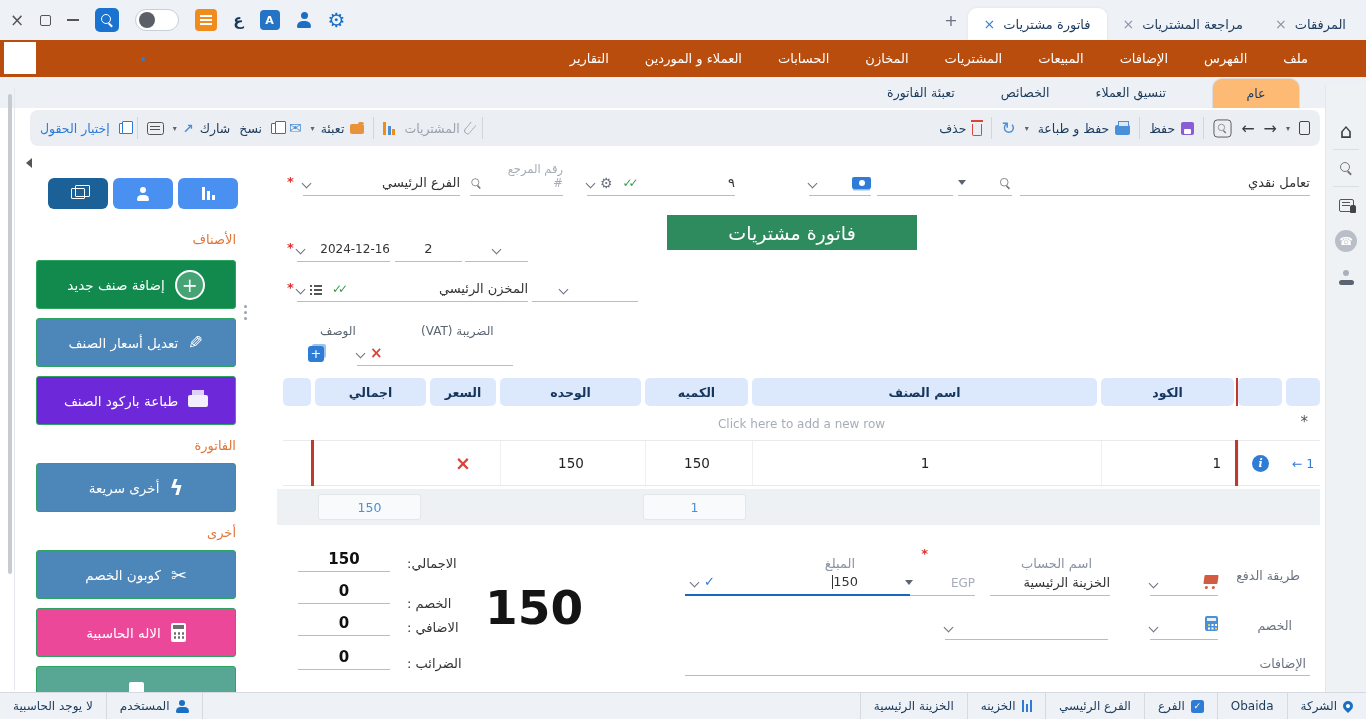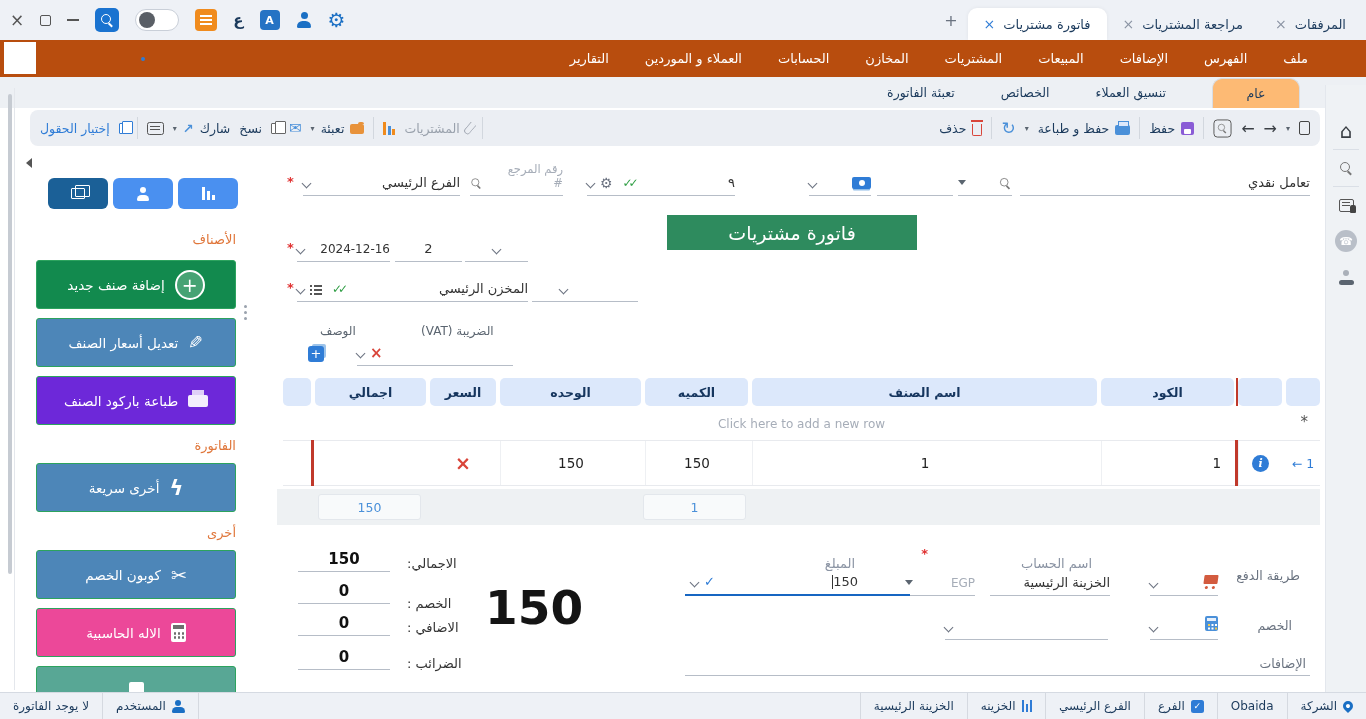--- a/index.html
+++ b/index.html
@@ -598,15 +598,15 @@
     </div>
   <span class="ssep"></span>
   <span class="spacer"></span>
   <span class="ssep"></span>
   <div class="sitem">
     <span class="i-psn-sb"></span>
     <span>المستخدم</span>
   </div>
   <span class="ssep"></span>
   <div class="sitem">
-      <span>لا يوجد الفاتورة</span>
+      <span>لا يوجد الحاسبية</span>
     </div>
 </div>
 
 </body></html>

